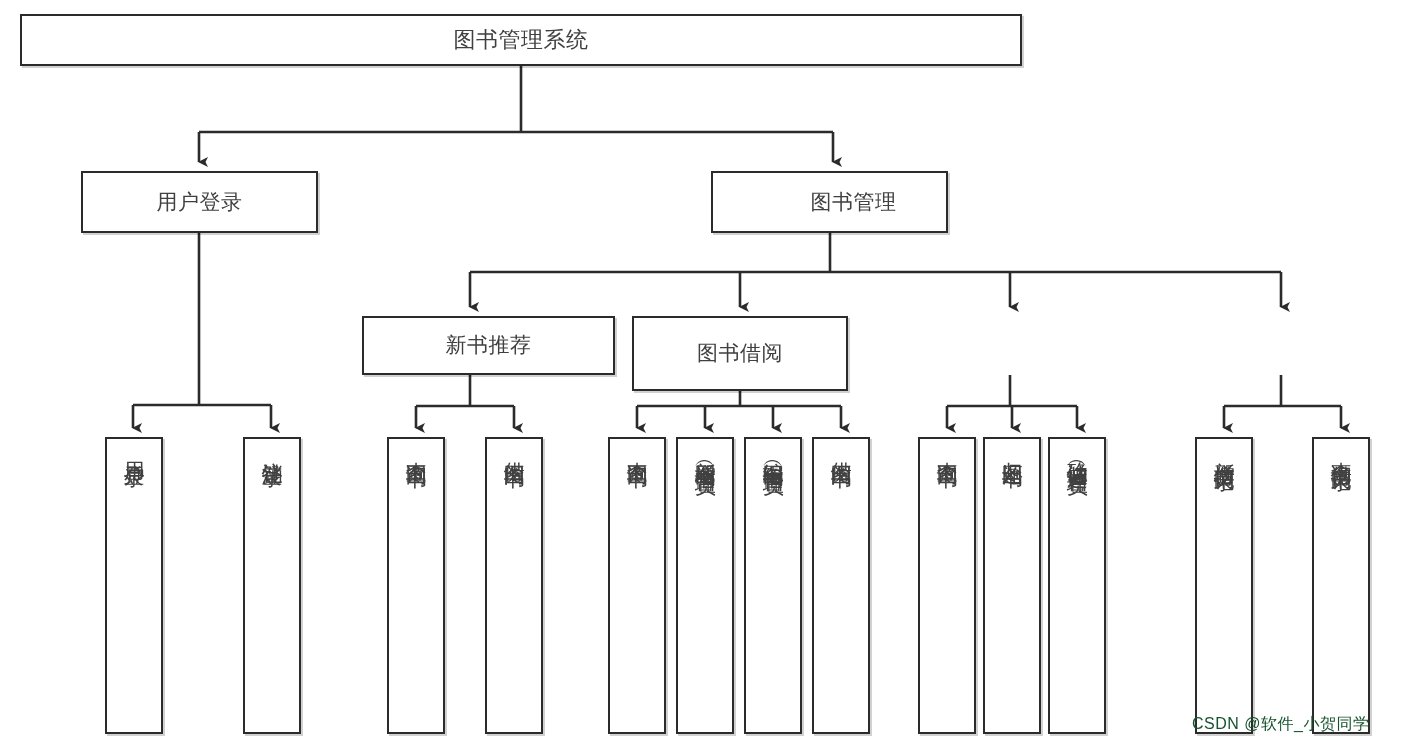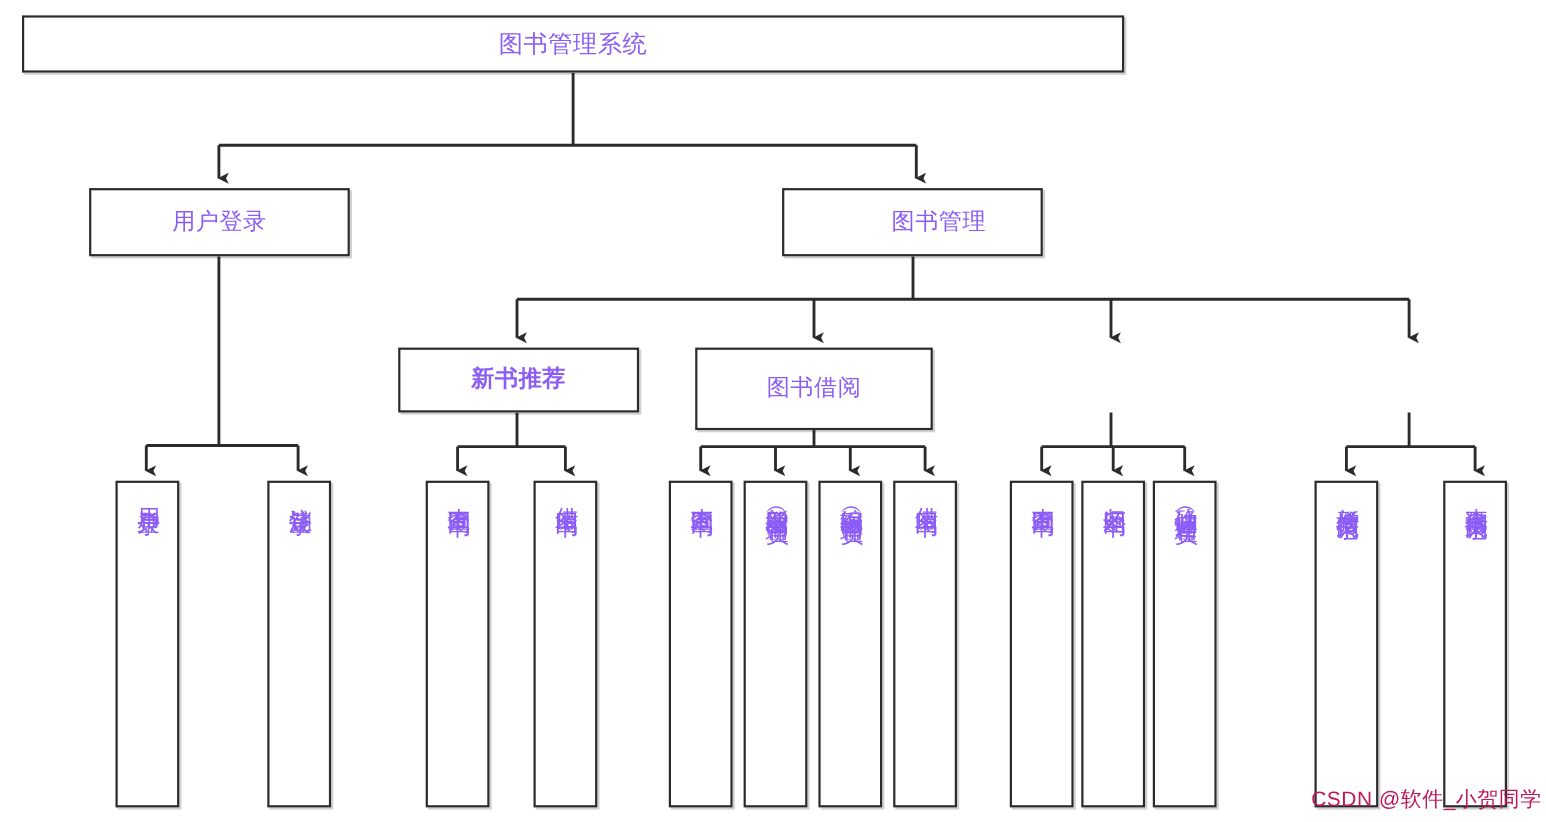--- a/index.html
+++ b/index.html
@@ -30,21 +30,21 @@
     position: absolute;
     box-sizing: border-box;
     background: #ffffff;
     border: 2px solid #2b2b2b;
     box-shadow: 2px 2px 0 rgba(0,0,0,0.18);
     display: flex;
     align-items: center;
     justify-content: center;
   }
   .node-label {
-    color: #8b5cf6;
+    color: #404040;
     text-align: right;
     line-height: 1.18;
     letter-spacing: 0.5px;
     white-space: pre;
   }
   
   .node-h .node-label {
     font-size: 21px;
     writing-mode: horizontal-tb;
   }
@@ -60,22 +60,22 @@
   .node-v .node-label {
     font-size: 21px;
     writing-mode: vertical-rl;
     text-orientation: upright;
     line-height: 1.08;
     letter-spacing: 2px;
     white-space: nowrap;
   }
   .watermark {
     position: absolute;
-    color: #be185d;
-    font-size: 19px;
+    color: #14532d;
+    font-size: 16px;
     white-space: nowrap;
     letter-spacing: 0.5px;
     pointer-events: none;
   }
 </style>
 </head>
 <body>
 
 <div id="diagram-root">
 
@@ -134,21 +134,21 @@
     <span class="node-label">图书管理系统</span>
   </div>
 
   <div class="node-box node-h" style="left:81px; top:171px; width:237px; height:62px;">
     <span class="node-label">用户登录</span>
   </div>
   <div class="node-box node-h" style="left:711px; top:171px; width:237px; height:62px;padding-left:48px;">
     <span class="node-label">图书管理</span>
   </div>
 
-  <div class="node-box node-h" style="left:362px; top:316px; width:219px; height:59px;font-weight:bold;">
+  <div class="node-box node-h" style="left:362px; top:316px; width:253px; height:59px;">
     <span class="node-label">新书推荐</span>
   </div>
   <div class="node-box node-h" style="left:632px; top:316px; width:216px; height:75px;">
     <span class="node-label">图书借阅</span>
   </div>
 
   <div class="node-box node-v" style="left:105px; top:437px; width:58px; height:297px;">
     <span class="node-label">用户登录</span>
   </div>
   <div class="node-box node-v" style="left:243px; top:437px; width:58px; height:297px;">

